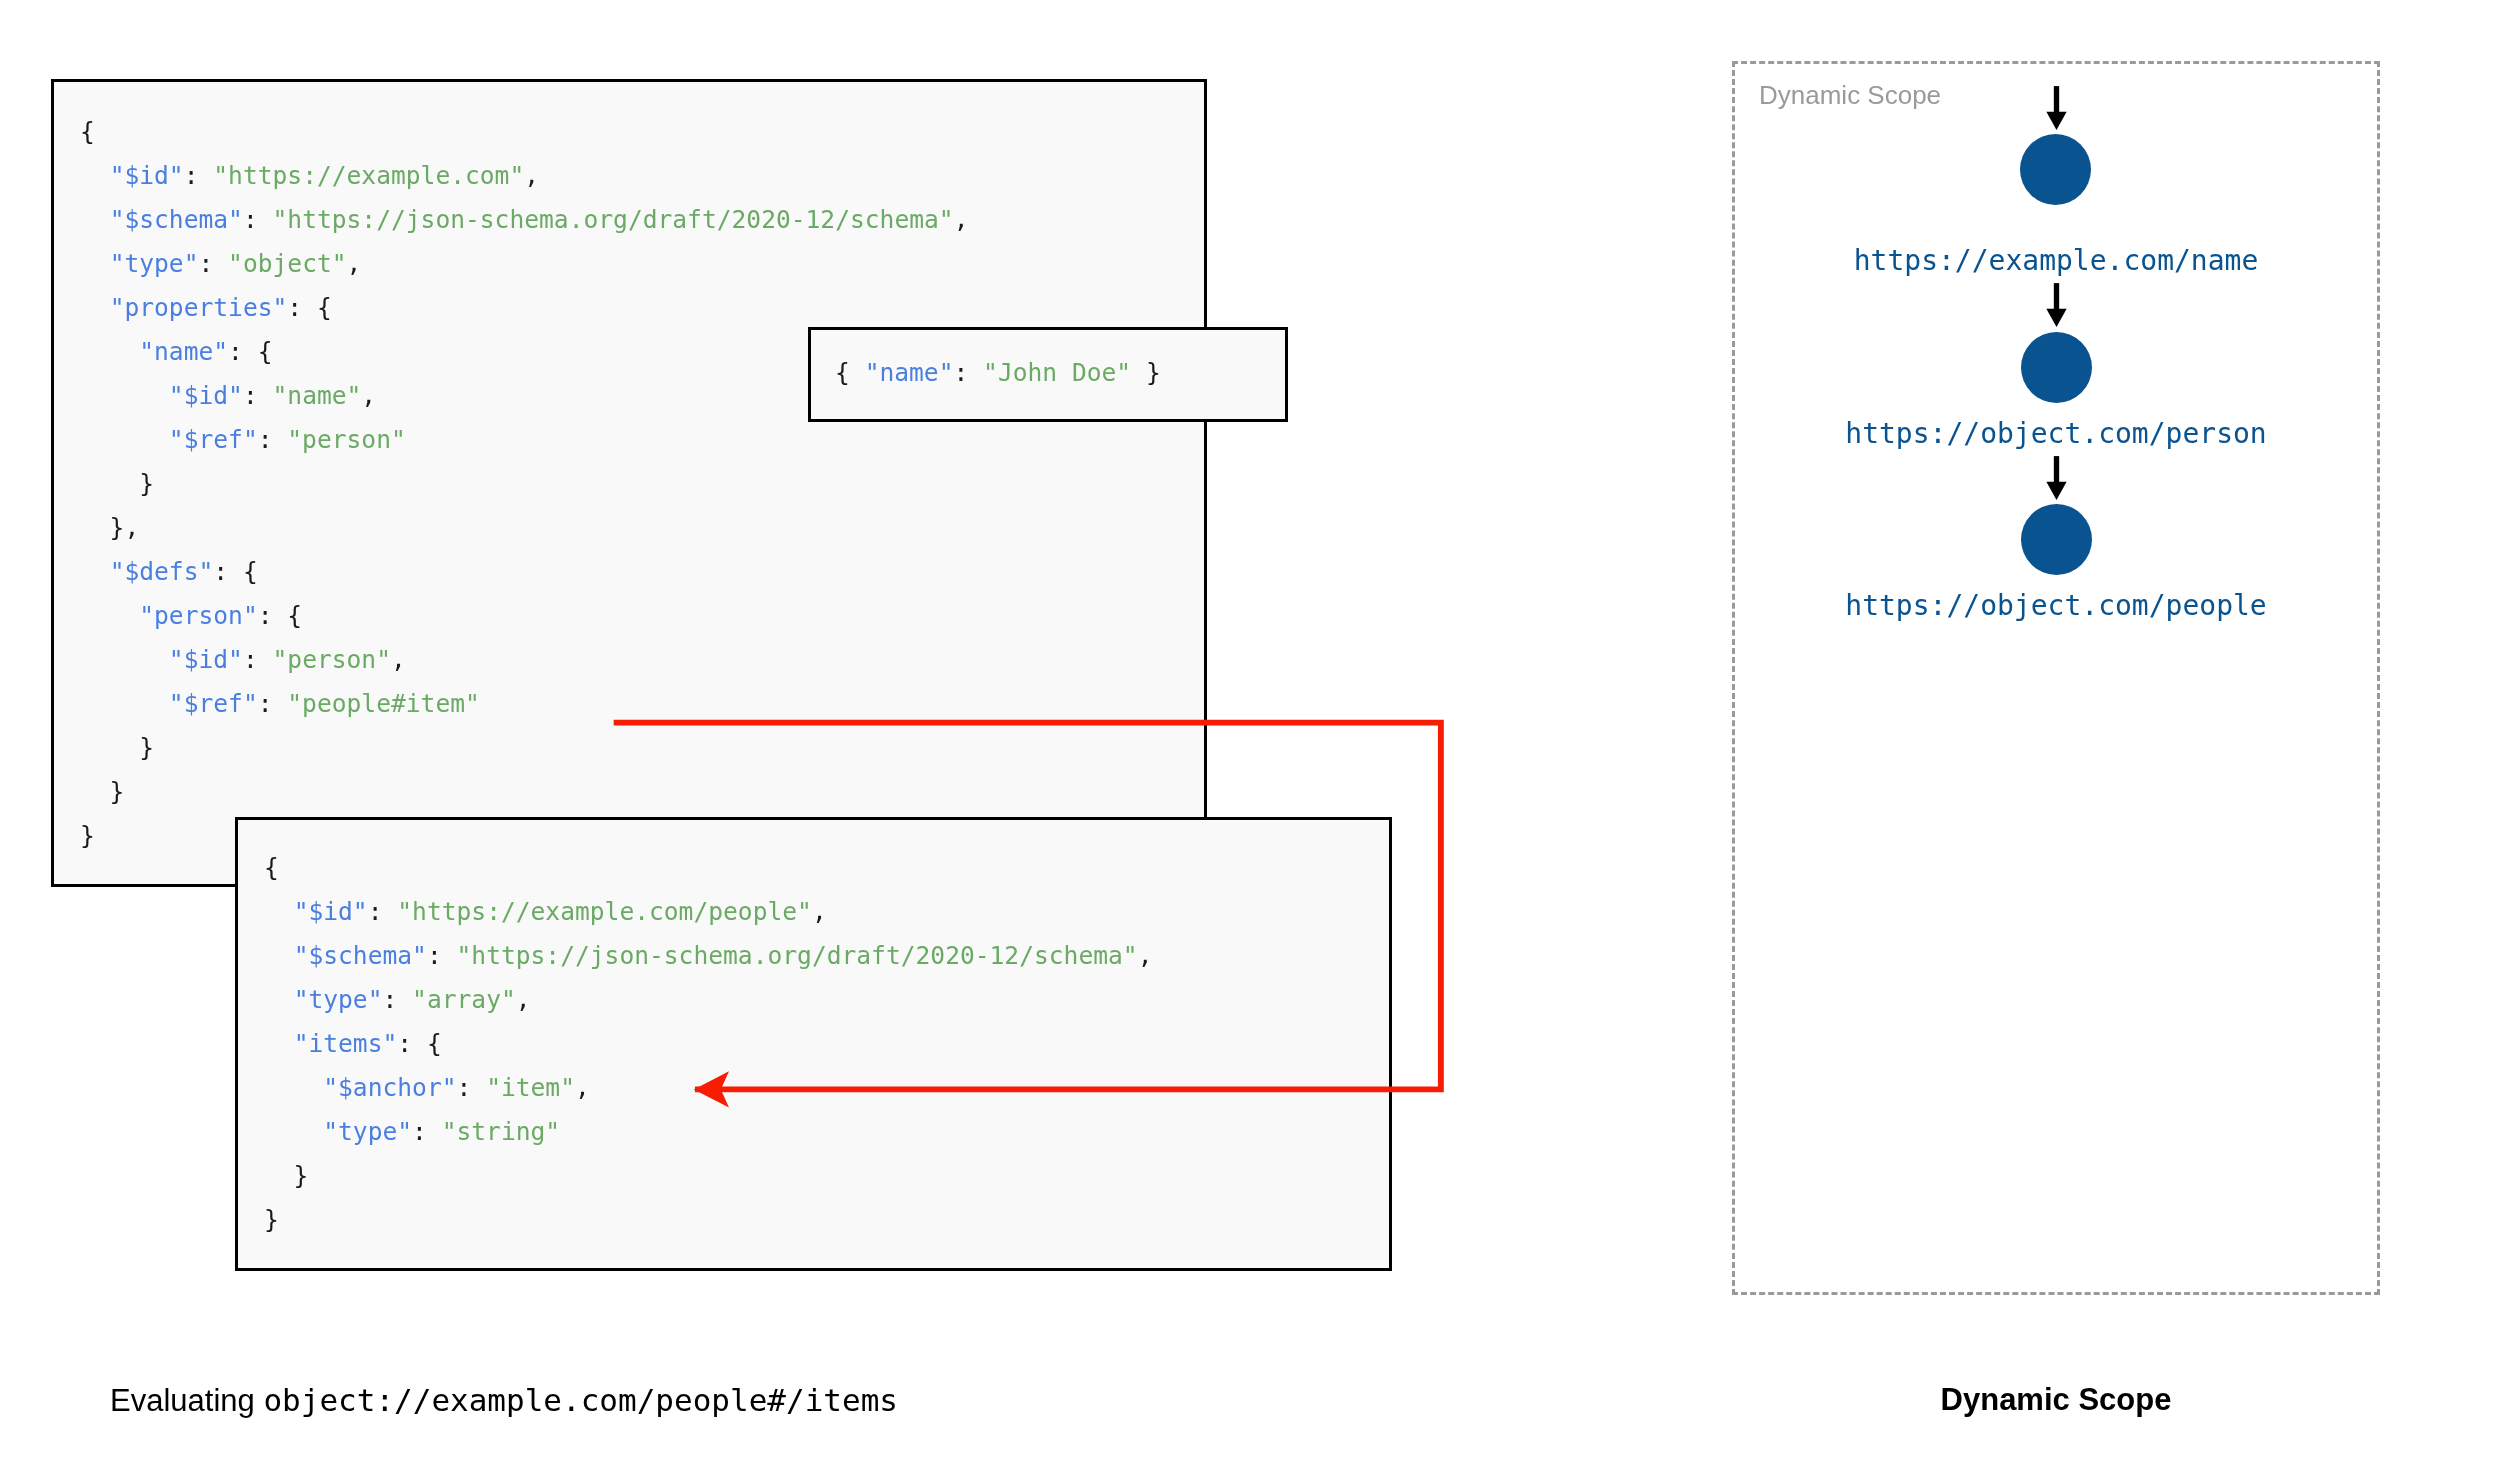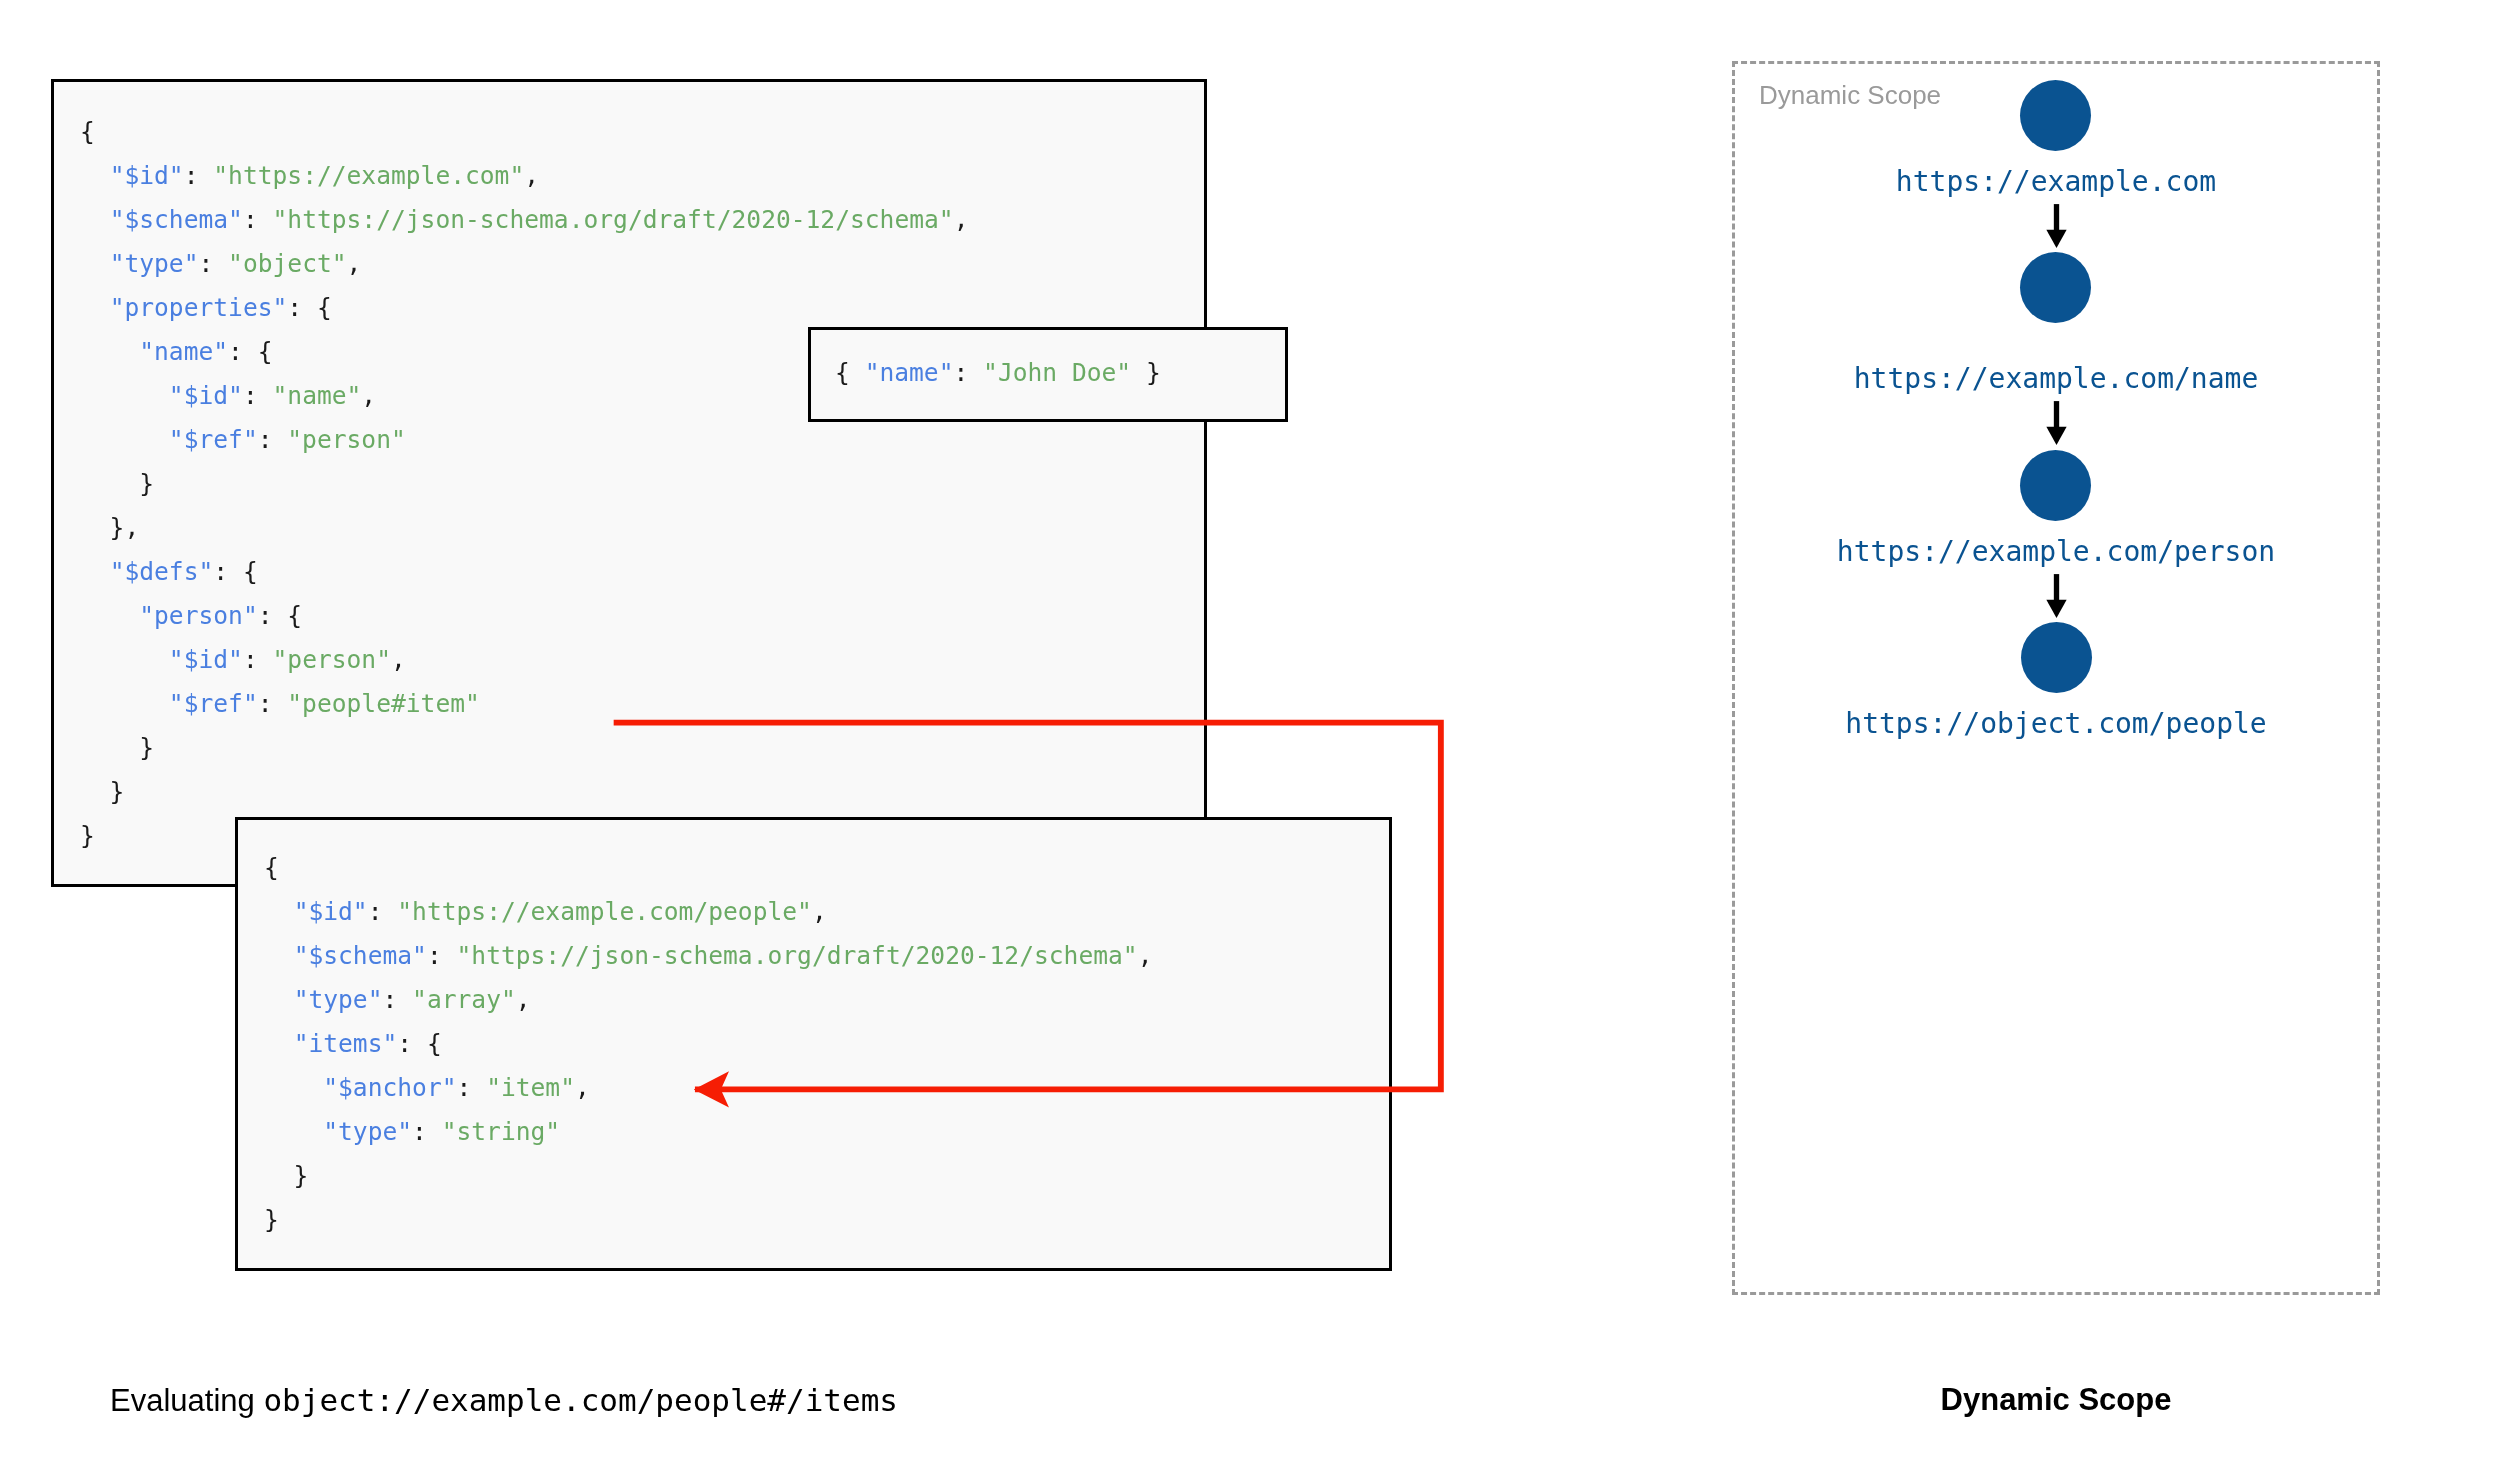--- a/index.html
+++ b/index.html
@@ -233,39 +233,35 @@
 
   <div id="evaluating-caption">
     <span class="bold-label">Evaluating</span><span>&nbsp;</span><span class="mono-uri">object://example.com/people#/items</span>
   </div>
 
   <div id="dynamic-scope-panel"></div>
   <div id="dynamic-scope-title">Dynamic Scope</div>
 
   <div class="scope-chain">
 
-  <div class="scope-node">
-        <div class="scope-circle" style="background: rgb(10, 83, 145);"></div>
-        <div class="scope-uri" style="color: rgb(10, 83, 145);">https://example.com</div>
-      </div>
       <svg class="scope-arrow" width="31" height="46" viewBox="0 0 58 86">
         <path d="M29 2 L29 58" stroke="#000000" stroke-width="10" fill="none"></path>
         <path d="M29 84 L10 50 L48 50 Z" fill="#000000"></path>
       </svg>
       <div class="scope-node">
         <div class="scope-circle" style="background: rgb(10, 83, 145);"></div>
         <div class="scope-uri" style="color: rgb(10, 83, 145); margin-top: 39px;">https://example.com/name</div>
       </div>
       <svg class="scope-arrow" width="31" height="46" viewBox="0 0 58 86">
         <path d="M29 2 L29 58" stroke="#000000" stroke-width="10" fill="none"></path>
         <path d="M29 84 L10 50 L48 50 Z" fill="#000000"></path>
       </svg>
       <div class="scope-node">
         <div class="scope-circle" style="background: rgb(10, 83, 145);"></div>
-        <div class="scope-uri" style="color: rgb(10, 83, 145);">https://example.com/person</div>
+        <div class="scope-uri" style="color: rgb(10, 83, 145);">https://object.com/person</div>
       </div>
       <svg class="scope-arrow" width="31" height="46" viewBox="0 0 58 86">
         <path d="M29 2 L29 58" stroke="#000000" stroke-width="10" fill="none"></path>
         <path d="M29 84 L10 50 L48 50 Z" fill="#000000"></path>
       </svg>
       <div class="scope-node">
         <div class="scope-circle" style="background: rgb(10, 83, 145);"></div>
         <div class="scope-uri" style="color: rgb(10, 83, 145);">https://object.com/people</div>
       </div>
     </div>

